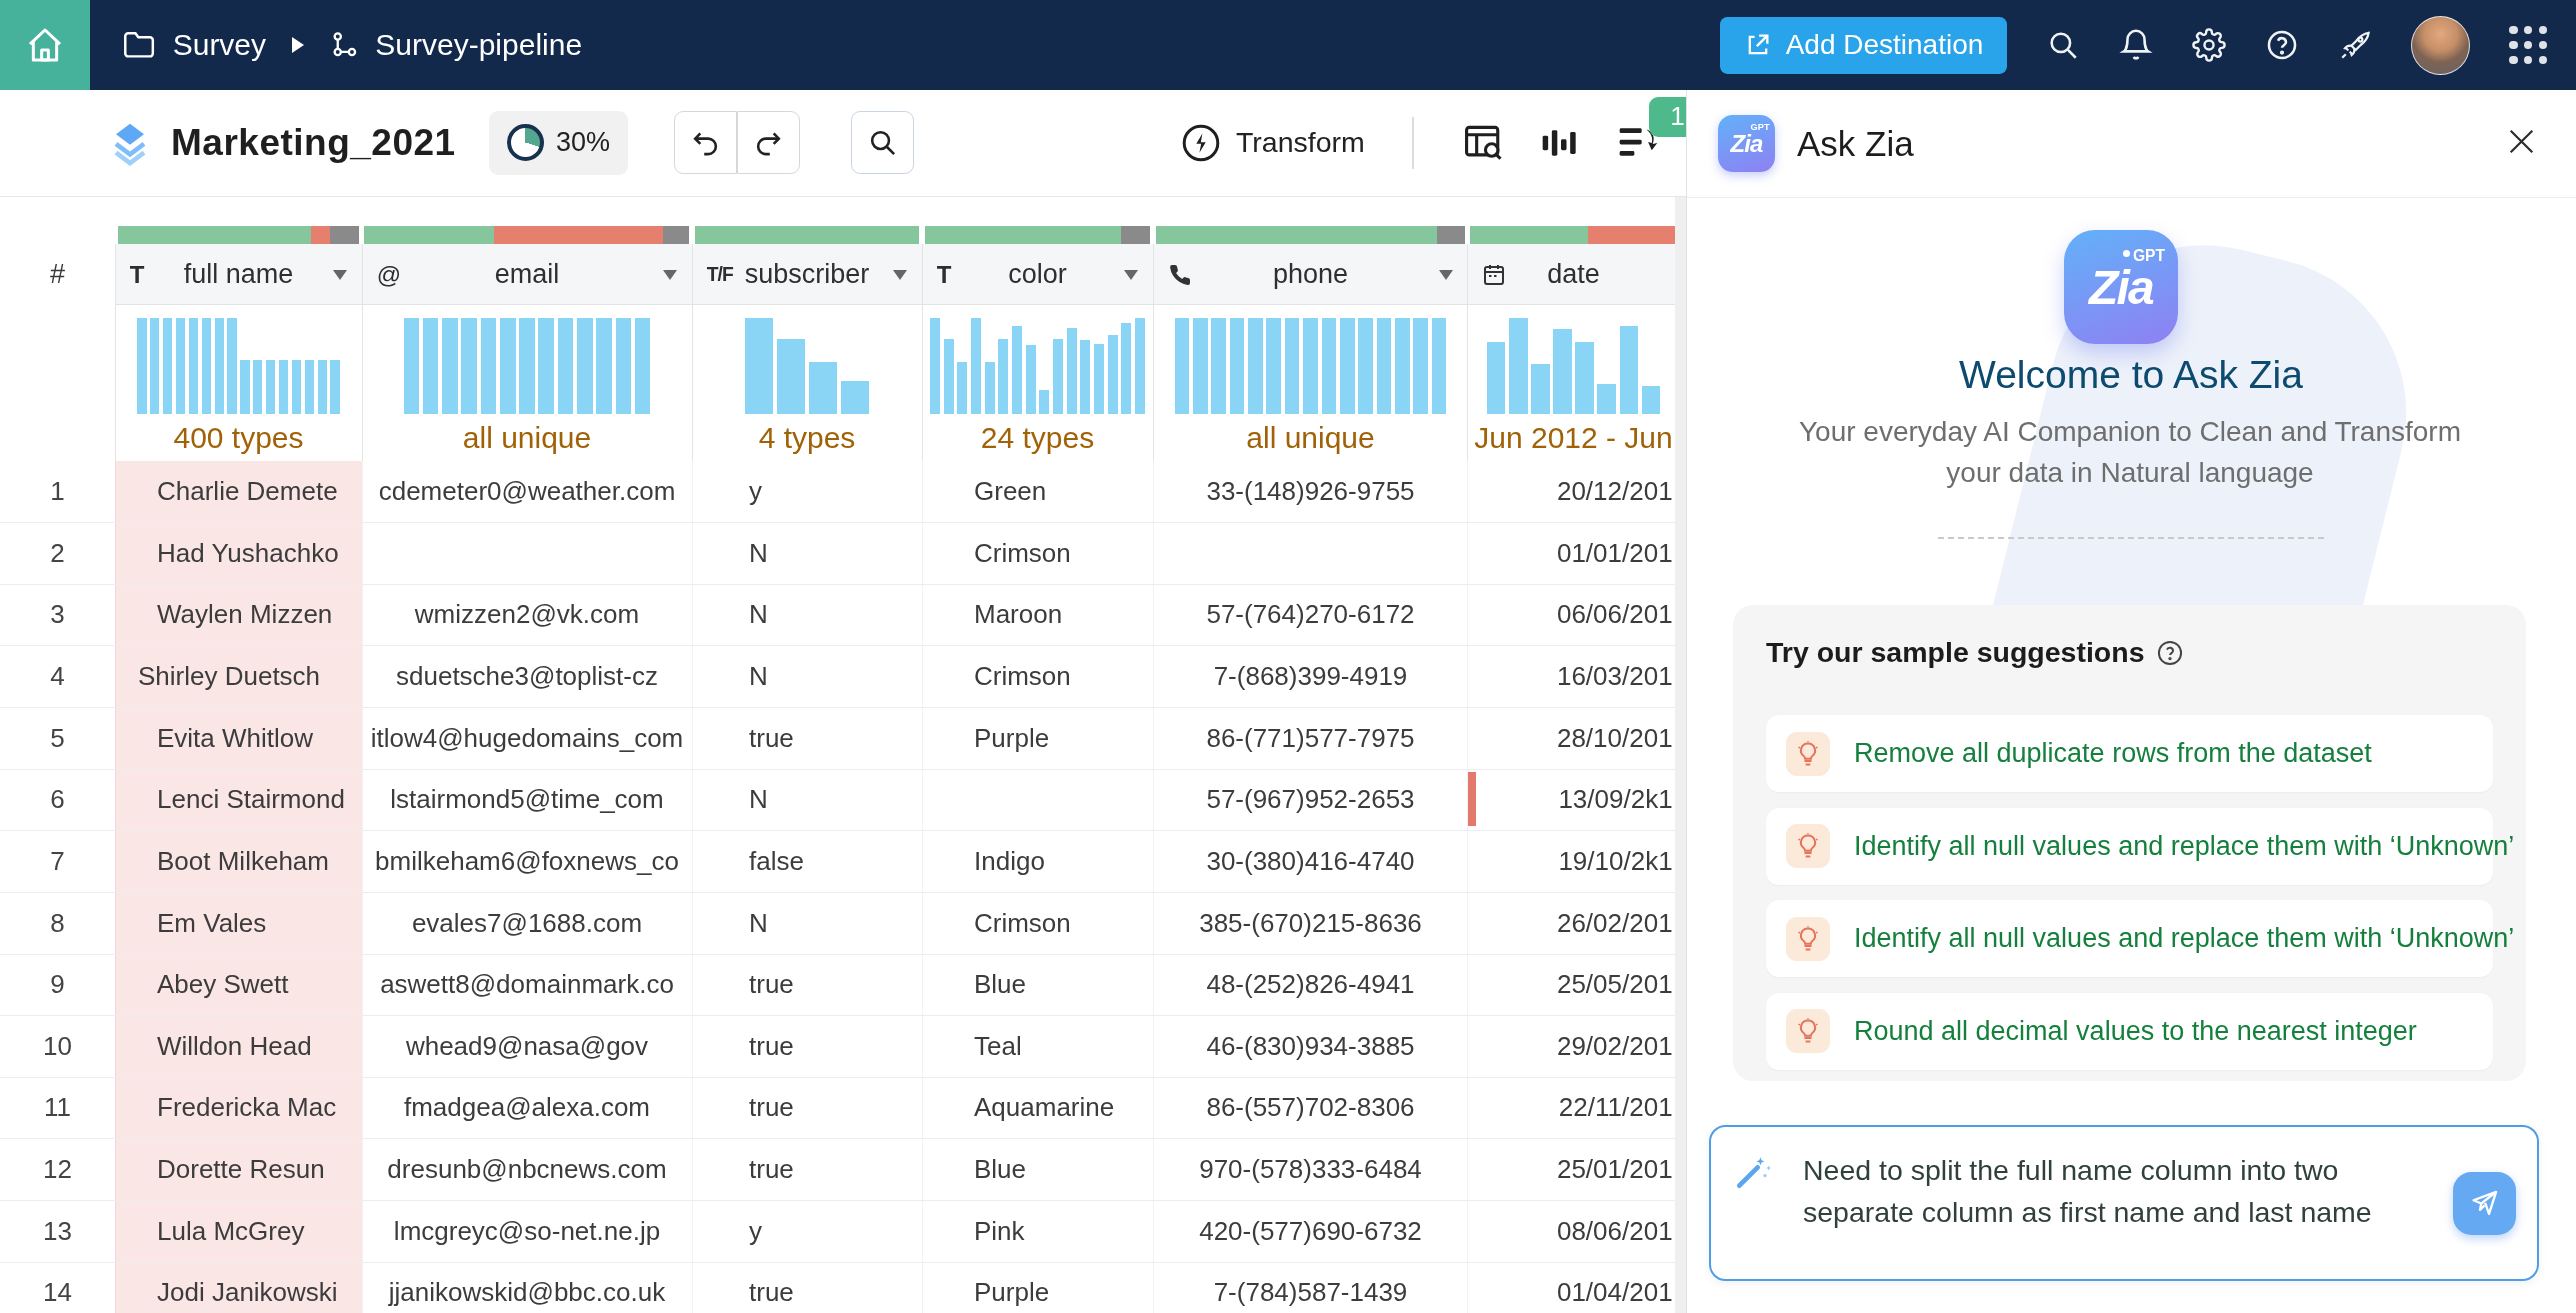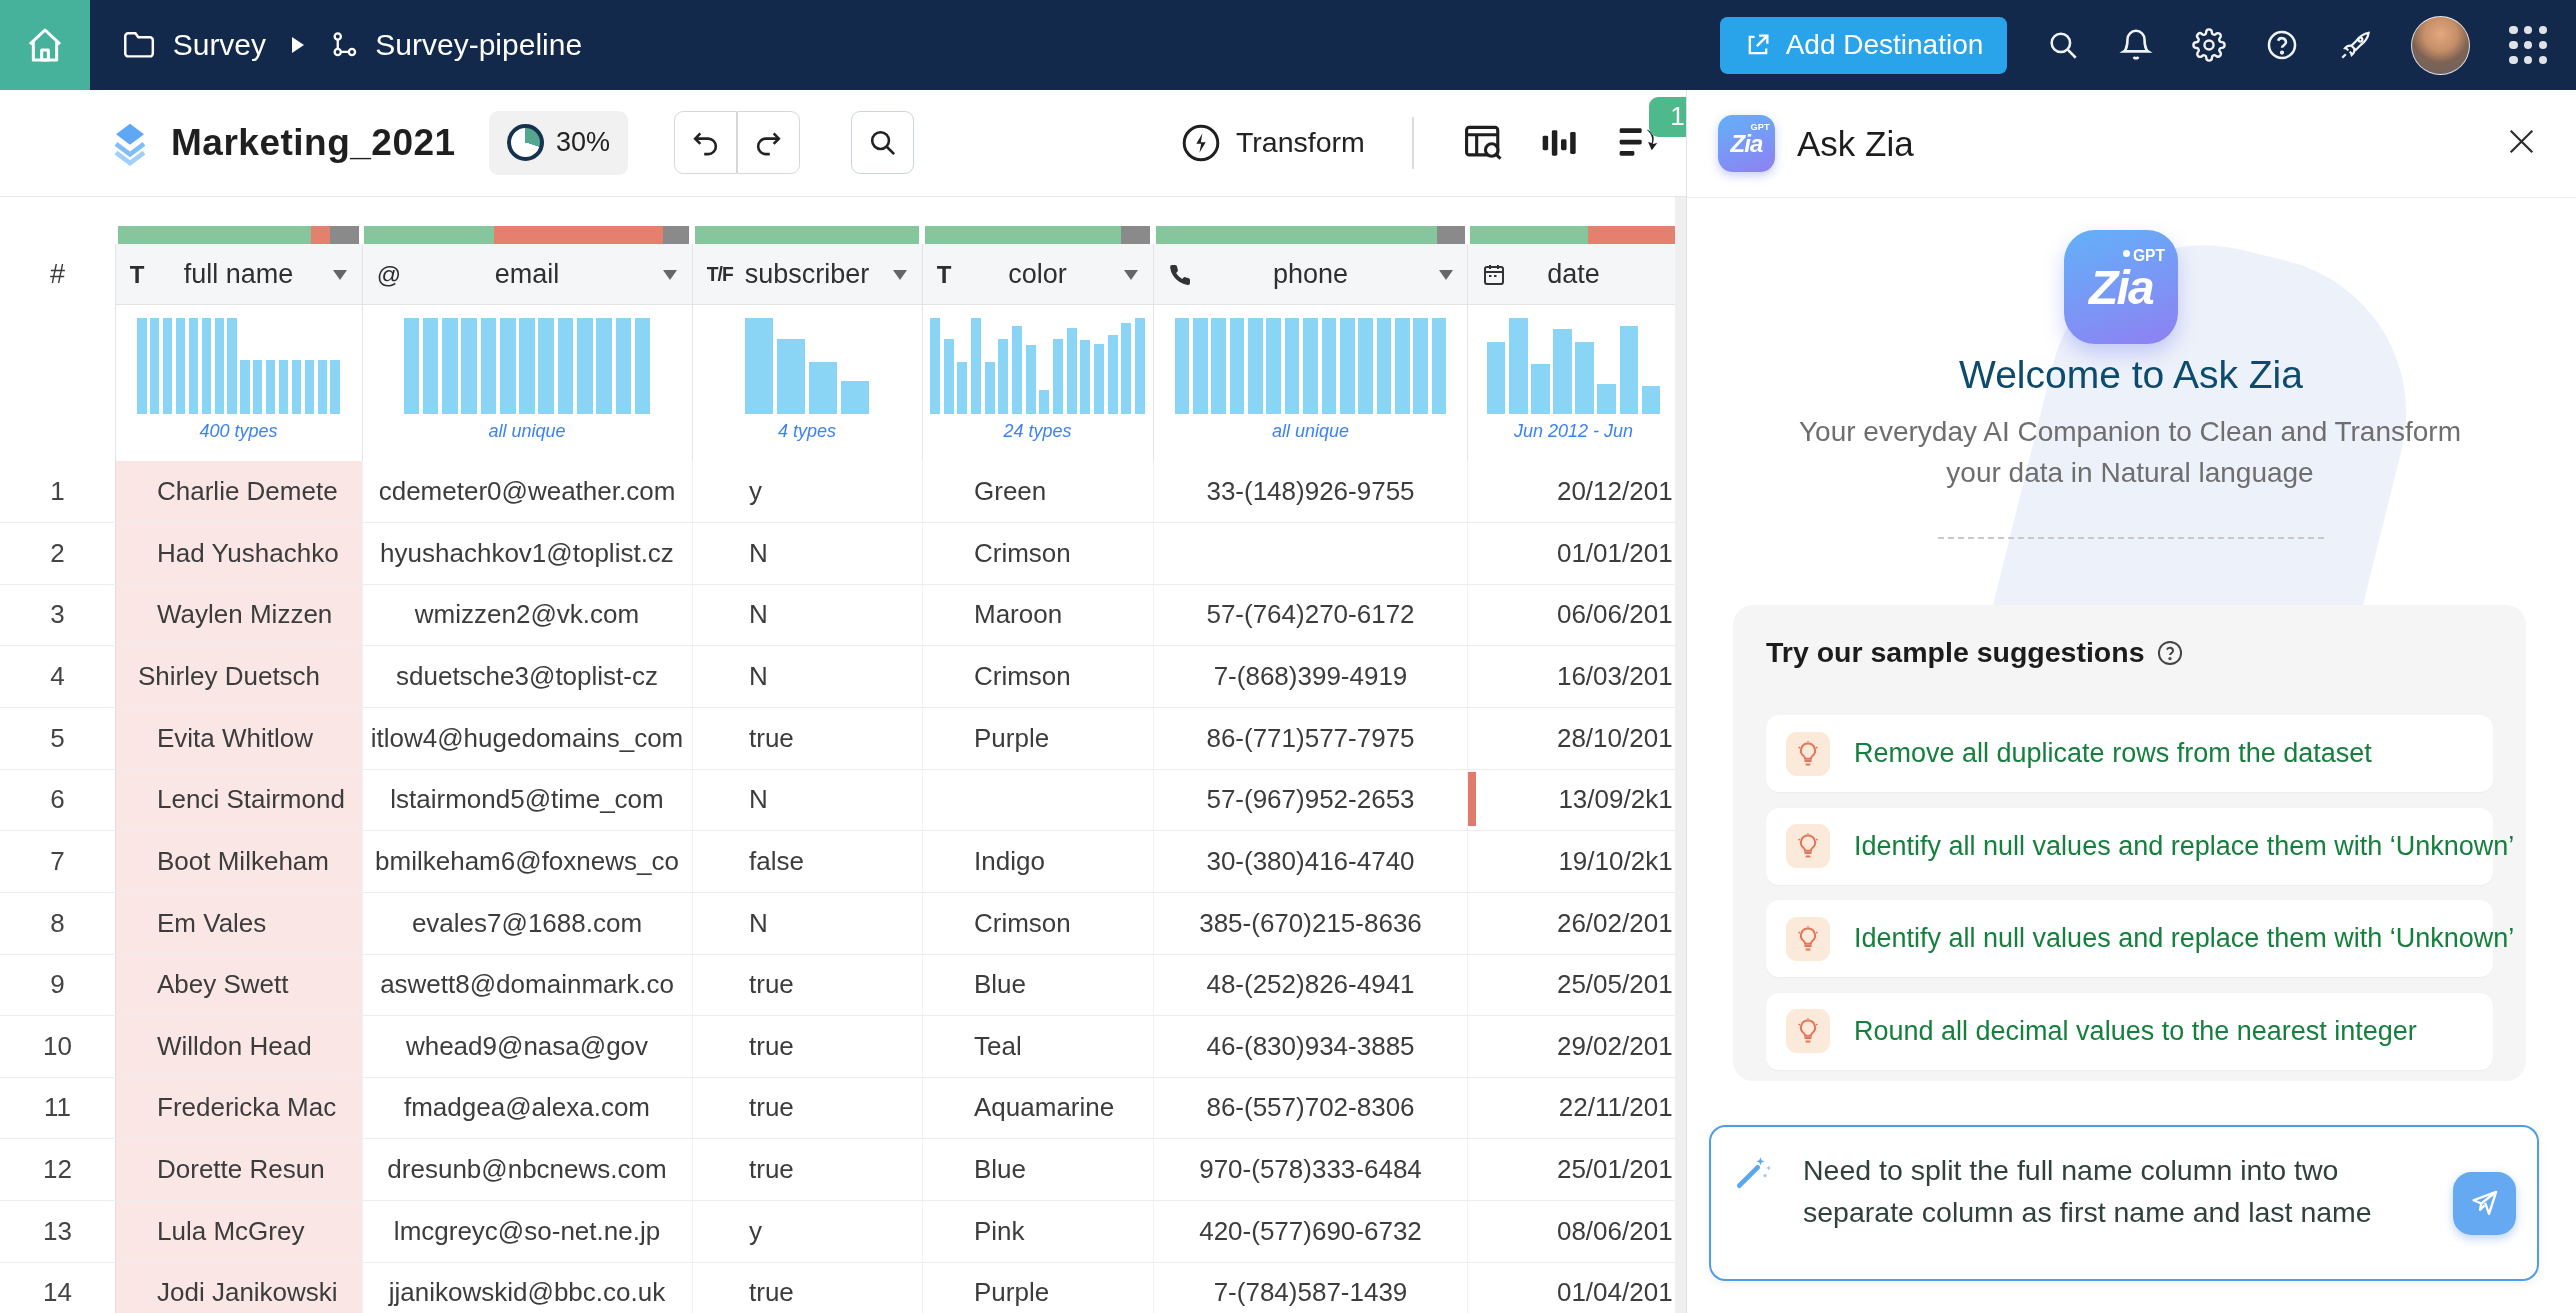--- a/index.html
+++ b/index.html
@@ -46,21 +46,21 @@
   .head-band{position:absolute;left:115px;top:47px;width:1571px;height:61px;background:#f5f6f7;border-bottom:0.9px solid #e3e3e3;box-sizing:border-box;}
   .th{position:absolute;top:47px;height:61px;display:flex;align-items:center;justify-content:center;}
   .th .t-ico{position:absolute;left:14.7px;font-size:24px;color:#2e2e2e;font-weight:bold;display:flex;align-items:center;}
   .th .t-ico.small{font-size:19.3px;letter-spacing:-0.9px;}
   .th .lbl{font-size:27px;color:#2f2f2f;}
   .th .caret{position:absolute;right:14.7px;width:0;height:0;border-top:10px solid #666;border-left:7.4px solid transparent;border-right:7.4px solid transparent;}
   .num-head{position:absolute;left:0;top:47px;width:115px;height:61px;display:flex;align-items:center;justify-content:center;font-size:27px;color:#3a3a3a;}
   .hist{position:absolute;top:108px;height:156px;display:flex;flex-direction:column;align-items:center;}
   .hist .bars{height:96px;margin-top:13px;display:flex;align-items:flex-end;gap:3.7px;}
   .hist .bar{background:var(--hist-blue);}
-  .hist .stat{margin-top:7.4px;font-size:18px;color:#3b82f6;font-style:italic;}
+  .hist .stat{margin-top:7.4px;font-size:30px;color:#a16207;}
   .vline{position:absolute;width:0.9px;background:#e4e4e4;top:47px;height:217px;}
   .vline-faint{position:absolute;width:0.9px;background:rgba(0,0,0,.05);top:264px;bottom:0;}
   .col-hilite{position:absolute;left:115px;top:264px;width:247px;bottom:0;background:var(--selected-pink);}
   .row{position:absolute;left:0;width:1686px;height:62px;border-bottom:1.8px solid #ededed;box-sizing:border-box;}
   .cell{position:absolute;top:0;height:60px;display:flex;align-items:center;font-size:26px;color:#3c3c3c;white-space:nowrap;overflow:hidden;box-sizing:border-box;}
   .cell.num{justify-content:center;color:#444;}
   .invalid-mark{position:absolute;width:8.3px;top:2.8px;height:54px;background:var(--invalid-red);}
   .scroll-strip{position:absolute;left:1675px;top:197px;width:11px;height:1117px;background:#efefef;}
   
   .panel{position:absolute;left:1686px;top:90px;width:890px;height:1224px;background:#fff;border-left:1.8px solid #e2e2e2;box-sizing:border-box;}
@@ -420,21 +420,20 @@
       <div class="cell" style="left: 115px; width: 247px; justify-content: flex-start; padding-left: 42px;">Charlie Demete</div>
       <div class="cell" style="left: 362px; width: 330px; justify-content: center;">cdemeter0@weather.com</div>
       <div class="cell" style="left: 692px; width: 230px; justify-content: flex-start; padding-left: 57px;">y</div>
       <div class="cell" style="left: 922px; width: 231px; justify-content: flex-start; padding-left: 52px;">Green</div>
       <div class="cell" style="left: 1153px; width: 315px; justify-content: center;">33-(148)926-9755</div>
       <div class="cell" style="left: 1467px; width: 213px; justify-content: flex-end; padding-right: 7.4px;">20/12/201</div>
     </div>
     <div class="row" style="top: 326px;">
       <div class="cell num" style="left: 0px; width: 115px;">2</div>
       <div class="cell" style="left: 115px; width: 247px; justify-content: flex-start; padding-left: 42px;">Had Yushachko</div>
-      <div class="cell" style="left: 362px; width: 330px; justify-content: center;">hyushachkov1@toplist.cz</div>
       <div class="cell" style="left: 692px; width: 230px; justify-content: flex-start; padding-left: 57px;">N</div>
       <div class="cell" style="left: 922px; width: 231px; justify-content: flex-start; padding-left: 52px;">Crimson</div>
       <div class="cell" style="left: 1467px; width: 213px; justify-content: flex-end; padding-right: 7.4px;">01/01/201</div>
     </div>
     <div class="row" style="top: 387px;">
       <div class="cell num" style="left: 0px; width: 115px;">3</div>
       <div class="cell" style="left: 115px; width: 247px; justify-content: flex-start; padding-left: 42px;">Waylen Mizzen</div>
       <div class="cell" style="left: 362px; width: 330px; justify-content: center;">wmizzen2@vk.com</div>
       <div class="cell" style="left: 692px; width: 230px; justify-content: flex-start; padding-left: 57px;">N</div>
       <div class="cell" style="left: 922px; width: 231px; justify-content: flex-start; padding-left: 52px;">Maroon</div>

